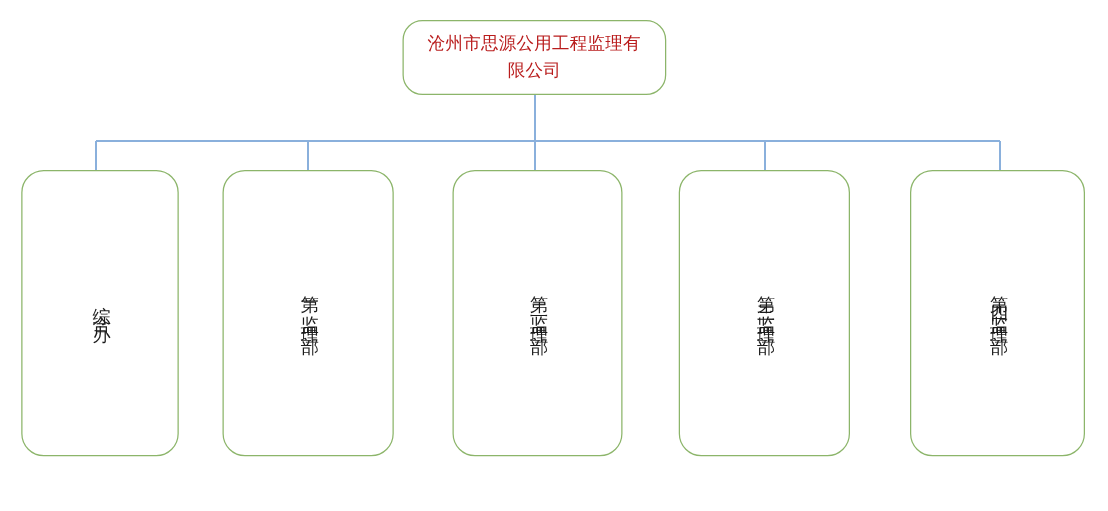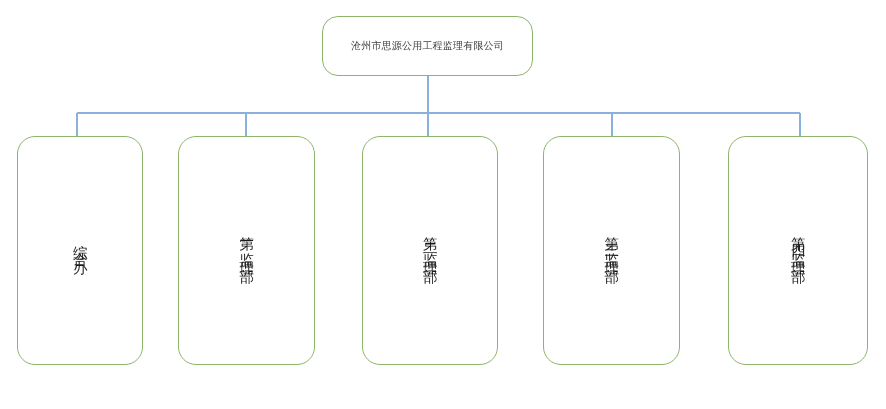--- a/index.html
+++ b/index.html
@@ -28,23 +28,23 @@
     justify-content: center;
   }
   .root-node {
     left: 322px;
     top: 16px;
     width: 211px;
     height: 60px;
     border-radius: 16px;
   }
   .root-label {
-    font-size: 10px;
+    font-size: 14px;
     line-height: 22px;
-    color: #404040;
+    color: #b91c1c;
     text-align: center;
     letter-spacing: 0.2px;
     width: 176px;
     word-break: break-all;
   }
   .leaf-node {
     top: 136px;
     height: 229px;
   }
   .leaf-label {

